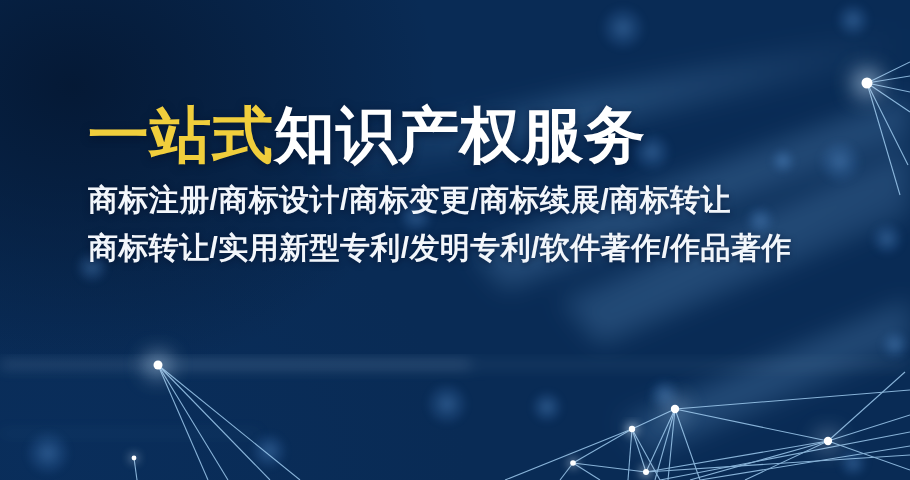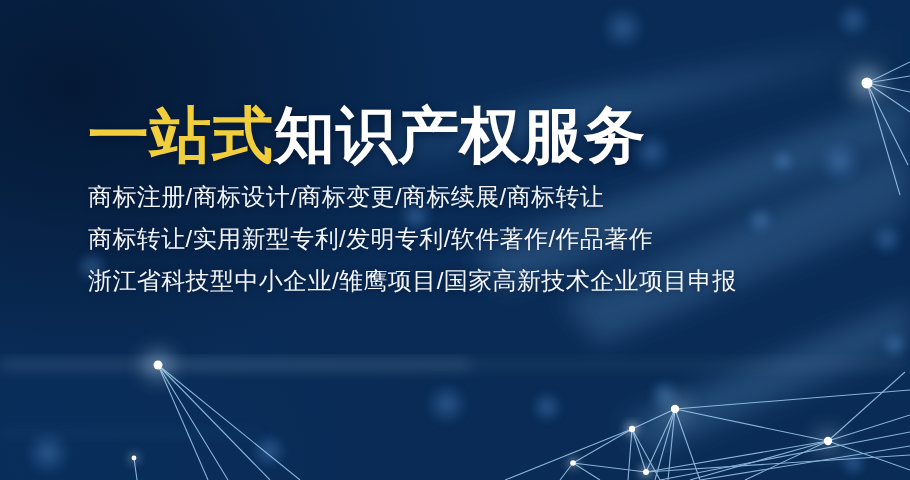--- a/index.html
+++ b/index.html
@@ -60,22 +60,22 @@
     color: #ffffff;
     margin: 0 0 18px 0;
     white-space: nowrap;
     text-shadow: 0 2px 9px rgba(0,12,36,0.55);
   }
   .headline .gold { color: #f0ce3c; }
   .headline .white { color: #ffffff; }
 
   .sublist { margin: 0; padding: 0; list-style: none; }
   .subline {
-    font-size: 24px;
-    font-weight: 400;
+    font-size: 30px;
+    font-weight: 700;
     line-height: 1;
     color: #f2f6fb;
     margin: 0 0 18px 0;
     white-space: nowrap;
     letter-spacing: 0.4px;
     text-shadow: 0 1px 6px rgba(0,14,40,0.6);
   }
   .subline:last-child { margin-bottom: 0; }
 </style>
 </head>
@@ -207,17 +207,16 @@
       <circle cx="134" cy="458" r="2.4"></circle>
     </g>
   </svg>
 
   <div class="content">
     <h1 class="headline"><span class="gold">一站式</span><span class="white">知识产权服务</span></h1>
 
     <ul class="sublist">
       <li class="subline">商标注册/商标设计/商标变更/商标续展/商标转让</li>
       <li class="subline">商标转让/实用新型专利/发明专利/软件著作/作品著作</li>
-      <li class="subline">浙江省科技型中小企业/雏鹰项目/国家高新技术企业项目申报</li>
     </ul>
   </div>
 
 </div>
 
 </body></html>

